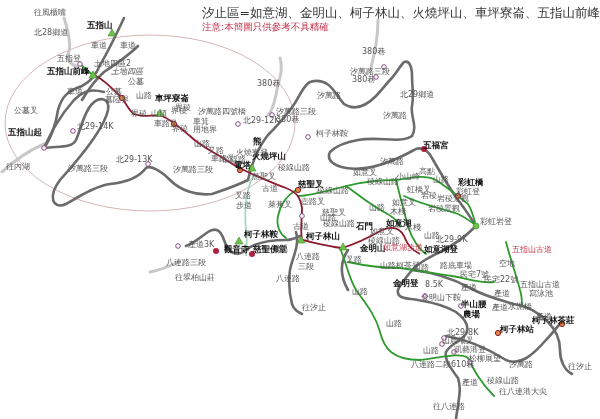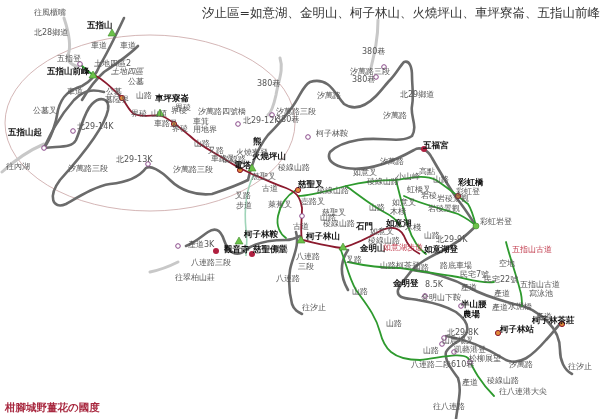--- a/index.html
+++ b/index.html
@@ -99,21 +99,21 @@
       <polygon points="160,109 156,116 164,116"></polygon>
       <polygon points="252,164 248,171 256,171"></polygon>
       <polygon points="301,236 297,243 305,243"></polygon>
       <polygon points="343,243 339,250 347,250"></polygon>
       <polygon points="239,237 235,244 243,244"></polygon>
       <circle cx="476" cy="226" r="3"></circle>
     </g>
   </svg>
 
   <div class="title">汐止區=如意湖、金明山、柯子林山、火燒坪山、車坪寮崙、五指山前峰簡圖</div>
-  <div class="footer">柑腳城野薑花の國度</div>
+  <div class="subtitle">注意:本簡圖只供參考不具精確</div>
 
   <div id="labels">
       <div class="lbl bold" style="left: 87px; top: 21px;">五指山</div>
       <div class="lbl bold" style="left: 47px; top: 67px;">五指山前峰</div>
       <div class="lbl bold" style="left: 155px; top: 94px;">車坪寮崙</div>
       <div class="lbl bold" style="left: 8px; top: 128px;">五指山起</div>
       <div class="lbl bold" style="left: 253px; top: 137px;">熊</div>
       <div class="lbl bold" style="left: 234px; top: 161px;">電塔</div>
       <div class="lbl bold" style="left: 252px; top: 152px;">火燒坪山</div>
       <div class="lbl bold" style="left: 298px; top: 180px;">慈聖叉</div>
@@ -137,21 +137,21 @@
       <div class="lbl " style="left: 91px; top: 42px;">車道</div>
       <div class="lbl " style="left: 120px; top: 42px;">車道</div>
       <div class="lbl " style="left: 57px; top: 55px;">五指登</div>
       <div class="lbl " style="left: 94px; top: 60px;">土地四區2</div>
       <div class="lbl " style="left: 111px; top: 68px; font-style: italic;">土地四區</div>
       <div class="lbl " style="left: 128px; top: 78px;">公墓</div>
       <div class="lbl " style="left: 67px; top: 88px;">車道</div>
       <div class="lbl " style="left: 106px; top: 88px;">公墓</div>
       <div class="lbl " style="left: 105px; top: 96px;">墓陸界</div>
       <div class="lbl " style="left: 136px; top: 92px;">山路</div>
-      <div class="lbl " style="left: 33px; top: 107px;">公墓叉</div>
+      <div class="lbl " style="left: 14px; top: 107px;">公墓叉</div>
       <div class="lbl " style="left: 77px; top: 123px;">北29-14K</div>
       <div class="lbl " style="left: 6px; top: 163px;">往內湖</div>
       <div class="lbl " style="left: 68px; top: 165px;">汐萬路三段</div>
       <div class="lbl " style="left: 116px; top: 156px;">北29-13K</div>
       <div class="lbl " style="left: 131px; top: 110px;">界稜</div>
       <div class="lbl " style="left: 151px; top: 110px;">山頂</div>
       <div class="lbl " style="left: 171px; top: 107px;">界稜</div>
       <div class="lbl " style="left: 172px; top: 125px;">界稜</div>
       <div class="lbl " style="left: 154px; top: 120px;">車路叉</div>
       <div class="lbl " style="left: 175px; top: 104px;">界稜</div>
@@ -237,18 +237,18 @@
       <div class="lbl " style="left: 509px; top: 361px;">汐萬路</div>
       <div class="lbl " style="left: 568px; top: 363px;">往汐止</div>
       <div class="lbl " style="left: 433px; top: 403px;">往八連路</div>
       <div class="lbl " style="left: 352px; top: 288px;">山路</div>
       <div class="lbl " style="left: 386px; top: 320px;">山路</div>
       <div class="lbl " style="left: 296px; top: 253px;">八連路</div>
       <div class="lbl " style="left: 298px; top: 263px;">三段</div>
       <div class="lbl " style="left: 276px; top: 275px;">八連路</div>
       <div class="lbl " style="left: 302px; top: 304px;">往汐止</div>
       <div class="lbl " style="left: 188px; top: 241px;">產道3K</div>
-      <div class="lbl " style="left: 166px; top: 259px; margin-left: 25px;">八連路三段</div>
+      <div class="lbl " style="left: 166px; top: 259px;">八連路三段</div>
       <div class="lbl " style="left: 175px; top: 274px;">往翠柏山莊</div>
       <div class="lbl red" style="left: 383px; top: 244px;">如意湖步道</div>
       <div class="lbl red" style="left: 512px; top: 246px;">五指山古道</div>
     </div>
 </div>
 
 </body></html>

